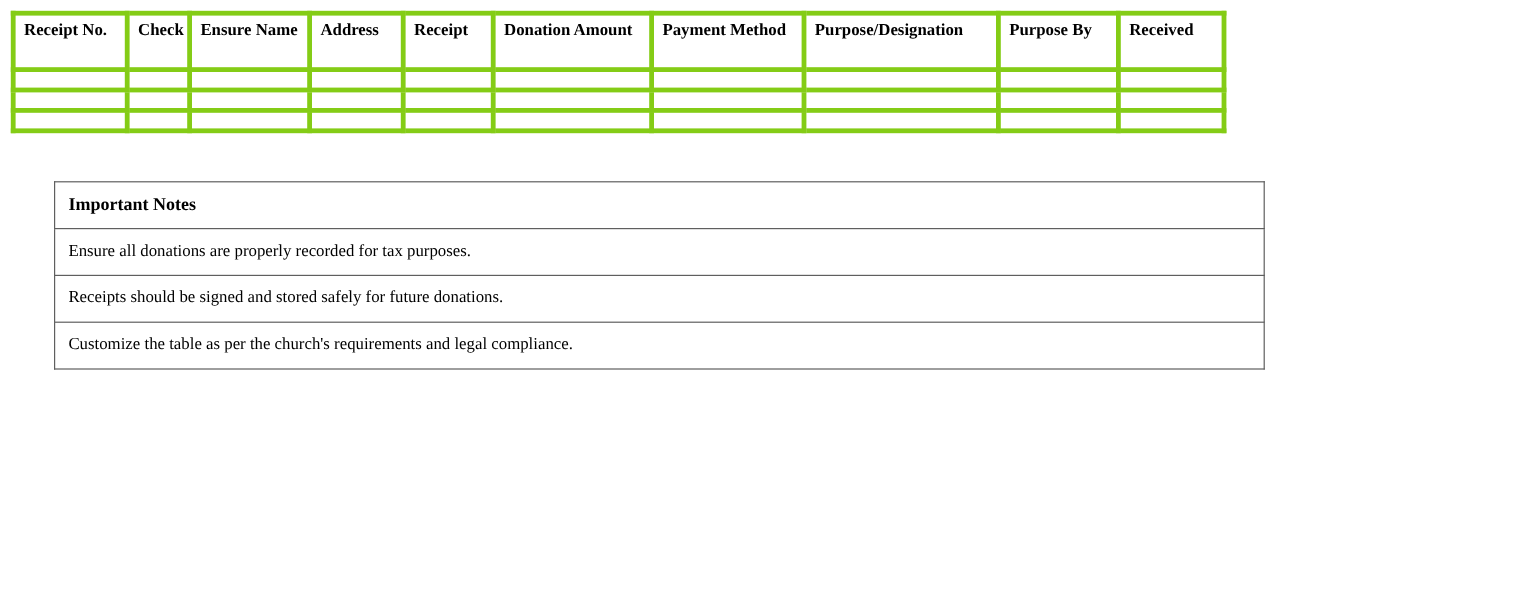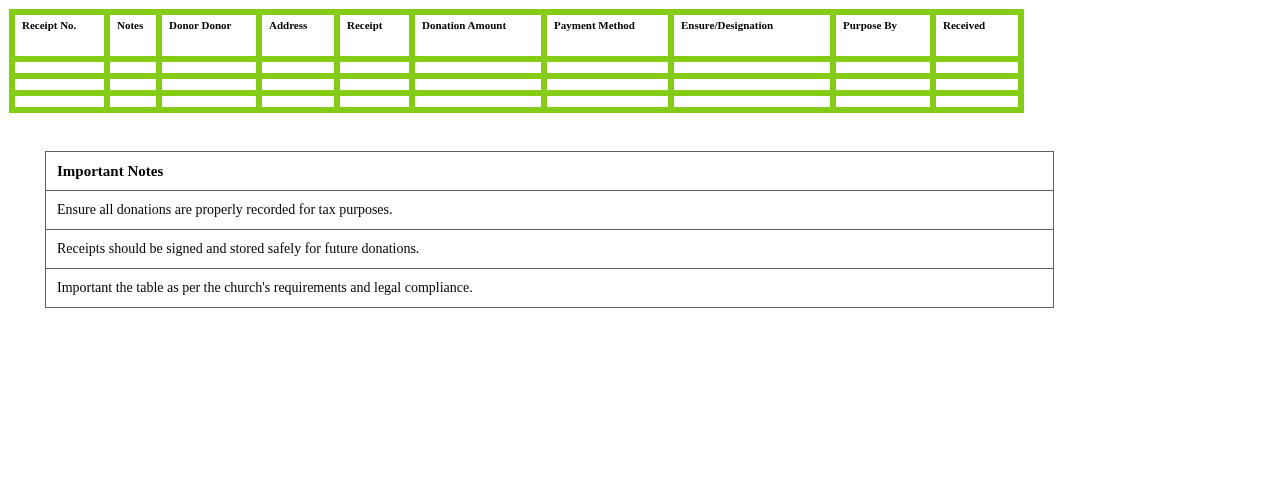--- a/index.html
+++ b/index.html
@@ -26,24 +26,24 @@
     left: 9px;
     top: 9px;
   }
   table.donation-table {
     border-collapse: collapse;
     table-layout: fixed;
     width: 1009px;
   }
   table.donation-table th,
   table.donation-table td {
-    border: 6px solid #84cc16;
+    border: 4px solid #84cc16;
     vertical-align: top;
     padding: 4px 6px 4px 7px;
-    font-size: 11px;
+    font-size: 14px;
     line-height: 1.22;
   }
   table.donation-table th {
     font-weight: bold;
     text-align: left;
     height: 47px;
     box-sizing: border-box;
   }
   table.donation-table td.empty-cell {
     height: 17px;
@@ -110,39 +110,39 @@
           <col class="c7">
           <col class="c8">
           <col class="c9">
       </colgroup>
       <thead>
         <tr>
           <th>
               <span class="th-inner">Receipt No.</span>
             </th>
           <th>
-              <span class="th-inner">Notes</span>
-            </th>
-          <th>
-              <span class="th-inner">Donor Donor</span>
+              <span class="th-inner">Check</span>
+            </th>
+          <th>
+              <span class="th-inner">Ensure Name</span>
             </th>
           <th>
               <span class="th-inner">Address</span>
             </th>
           <th>
               <span class="th-inner">Receipt</span>
             </th>
           <th>
               <span class="th-inner">Donation Amount</span>
             </th>
           <th>
               <span class="th-inner">Payment Method</span>
             </th>
           <th>
-              <span class="th-inner">Ensure/Designation</span>
+              <span class="th-inner">Purpose/Designation</span>
             </th>
           <th>
               <span class="th-inner">Purpose By</span>
             </th>
           <th>
               <span class="th-inner">Received</span>
             </th>
         </tr>
       </thead>
       <tbody>
@@ -192,19 +192,19 @@
         <tr>
           <td class="notes-header">Important Notes</td>
         </tr>
         <tr>
           <td>Ensure all donations are properly recorded for tax purposes.</td>
         </tr>
         <tr>
           <td>Receipts should be signed and stored safely for future donations.</td>
         </tr>
         <tr>
-          <td>Important the table as per the church's requirements and legal compliance.</td>
+          <td>Customize the table as per the church's requirements and legal compliance.</td>
         </tr>
       </tbody>
     </table>
   </div>
 
 </div>
 
 </body></html>

